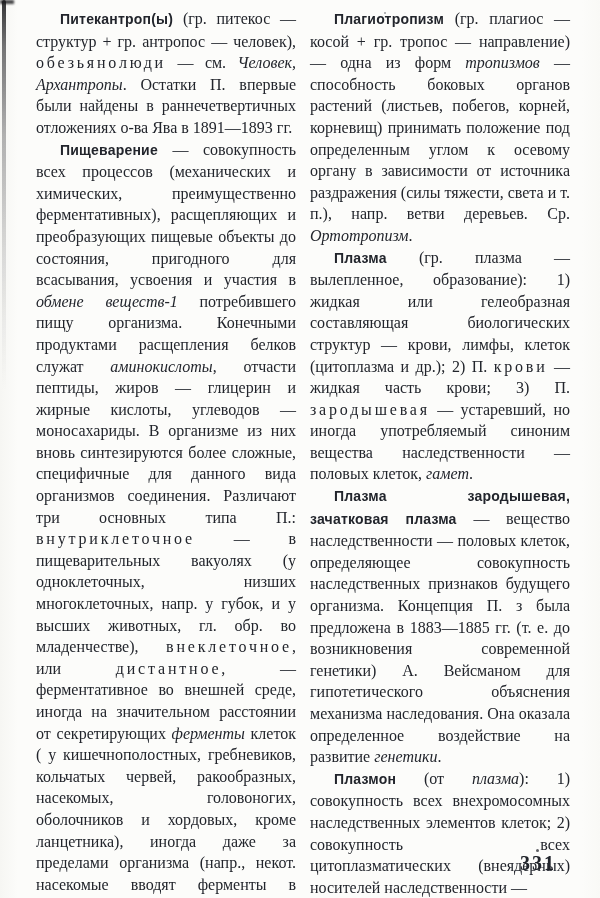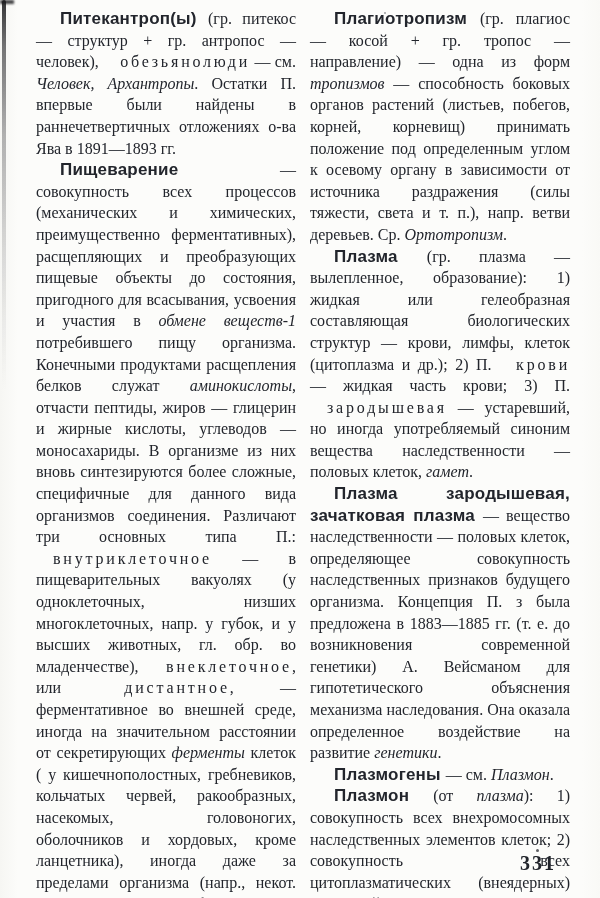--- a/index.html
+++ b/index.html
@@ -65,25 +65,25 @@
   .col-left  { left: 36px;  top: 8px; width: 260px; }
   .col-right { left: 310px; top: 8px; width: 260px; }
 
   p.entry { margin: 0; padding: 0; }
   p.entry.indent { text-indent: 24px; }
 
   .s-n { }
   .s-b {
     font-family: "Liberation Sans", "DejaVu Sans", sans-serif;
     font-weight: 700;
-    font-size: 17px;
+    font-size: 14px;
     letter-spacing: 0.2px;
   }
   .s-i { font-style: italic; }
-  .s-sp { letter-spacing: 2.8px; margin-left: 17px; }
+  .s-sp { letter-spacing: 2.8px; }
 
   .page-number {
     position: absolute;
     left: 520px;
     top: 852px;
     font-family: "Liberation Serif", "DejaVu Serif", serif;
     font-weight: 700;
     font-size: 20px;
     letter-spacing: 2px;
     color: #22252c;
@@ -100,18 +100,17 @@
 
   <div class="col col-left">
       <p class="entry indent"><span class="s-b">Питекантроп(ы) </span><span class="s-n">(гр. питекос — структур + гр. антропос — человек), </span><span class="s-sp">обезьянолюди</span><span class="s-n"> — см. </span><span class="s-i">Человек, Архантропы</span><span class="s-n">. Остатки П. впервые были найдены в раннечетвертичных отложениях о-ва Ява в 1891—1893 гг.</span></p>
       <p class="entry indent"><span class="s-b">Пищеварение </span><span class="s-n">— совокупность всех процессов (механических и химических, преимущественно ферментативных), расщепляющих и преобразующих пищевые объекты до состояния, пригодного для всасывания, усвоения и участия в </span><span class="s-i">обмене веществ-1</span><span class="s-n"> потребившего пищу организма. Конечными продуктами расщепления белков служат </span><span class="s-i">аминокислоты</span><span class="s-n">, отчасти пептиды, жиров — глицерин и жирные кислоты, углеводов — моносахариды. В организме из них вновь синтезируются более сложные, специфичные для данного вида организмов соединения. Различают три основных типа П.: </span><span class="s-sp">внутриклеточное</span><span class="s-n"> — в пищеварительных вакуолях (у одноклеточных, низших многоклеточных, напр. у губок, и у высших животных, гл. обр. во младенчестве), </span><span class="s-sp">внеклеточное</span><span class="s-n">, или </span><span class="s-sp">дистантное</span><span class="s-n">, — ферментативное во внешней среде, иногда на значительном расстоянии от секретирующих </span><span class="s-i">ферменты</span><span class="s-n"> клеток ( у кишечнополостных, гребневиков, кольчатых червей, ракообразных, насекомых, головоногих, оболочников и хордовых, кроме ланцетника), иногда даже за пределами организма (напр., некот. насекомые вводят ферменты в обездвиженную ими добычу, а бактерии выделяют их в окружающую среду); подобное П. в желудочно-кишечном тракте — </span></p>
     </div>
 
   <div class="col col-right">
       <p class="entry indent"><span class="s-b">Плагиотропизм </span><span class="s-n">(гр. плагиос — косой + гр. тропос — направление) — одна из форм </span><span class="s-i">тропизмов</span><span class="s-n"> — способность боковых органов растений (листьев, побегов, корней, корневищ) принимать положение под определенным углом к осевому органу в зависимости от источника раздражения (силы тяжести, света и т. п.), напр. ветви деревьев. Ср. </span><span class="s-i">Ортотропизм</span><span class="s-n">.</span></p>
       <p class="entry indent"><span class="s-b">Плазма </span><span class="s-n">(гр. плазма — вылепленное, образование): 1) жидкая или гелеобразная составляющая биологических структур — крови, лимфы, клеток (цитоплазма и др.); 2) П. </span><span class="s-sp">крови</span><span class="s-n"> — жидкая часть крови; 3) П. </span><span class="s-sp">зародышевая</span><span class="s-n"> — устаревший, но иногда употребляемый синоним вещества наследственности — половых клеток, </span><span class="s-i">гамет</span><span class="s-n">.</span></p>
       <p class="entry indent"><span class="s-b">Плазма зародышевая, зачатковая плазма </span><span class="s-n">— вещество наследственности — половых клеток, определяющее совокупность наследственных признаков будущего организма. Концепция П. з была предложена в 1883—1885 гг. (т. е. до возникновения современной генетики) А. Вейсманом для гипотетического объяснения механизма наследования. Она оказала определенное воздействие на развитие </span><span class="s-i">генетики</span><span class="s-n">.</span></p>
-      <p class="entry indent"><span class="s-b">Плазмогены </span><span class="s-n">— см. </span><span class="s-i">Плазмон</span><span class="s-n">.</span></p>
       <p class="entry indent"><span class="s-b">Плазмон </span><span class="s-n">(от </span><span class="s-i">плазма</span><span class="s-n">): 1) совокупность всех внехромосомных наследственных элементов клеток; 2) совокупность всех цитоплазматических (внеядерных) носителей наследственности — </span></p>
     </div>
 
   <div class="page-number">331</div>
 </div>
 
 </body></html>

